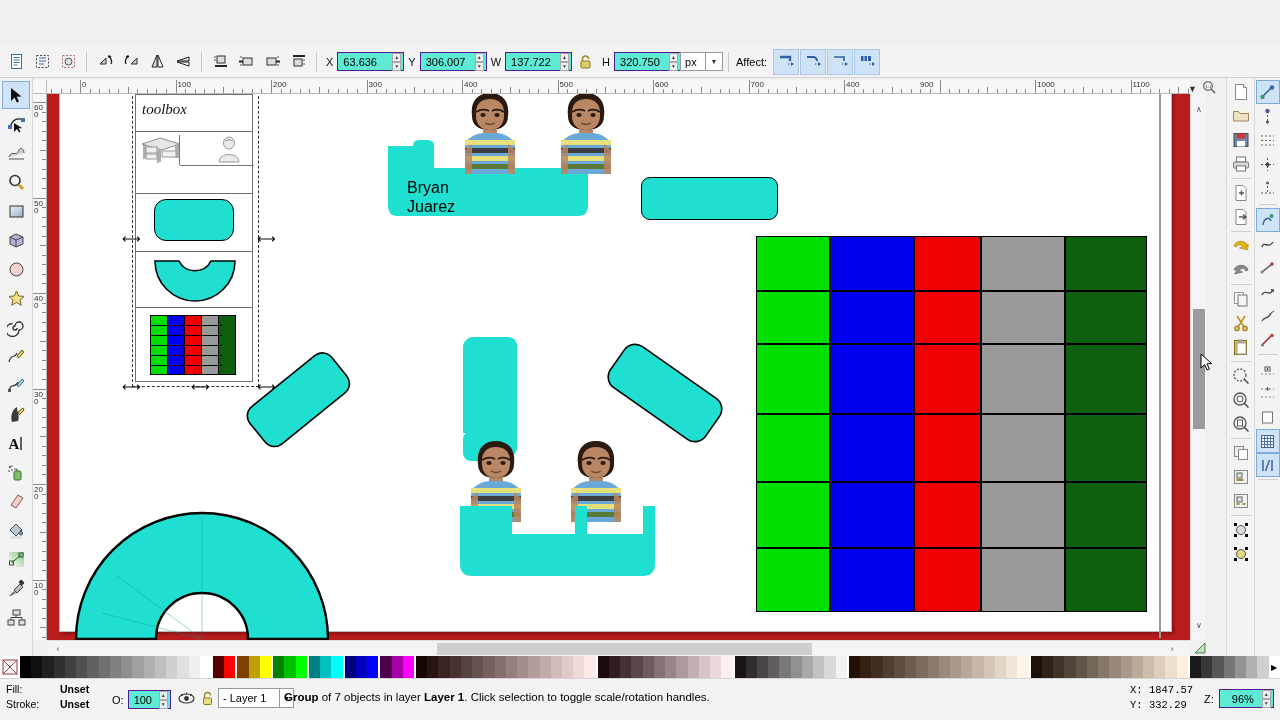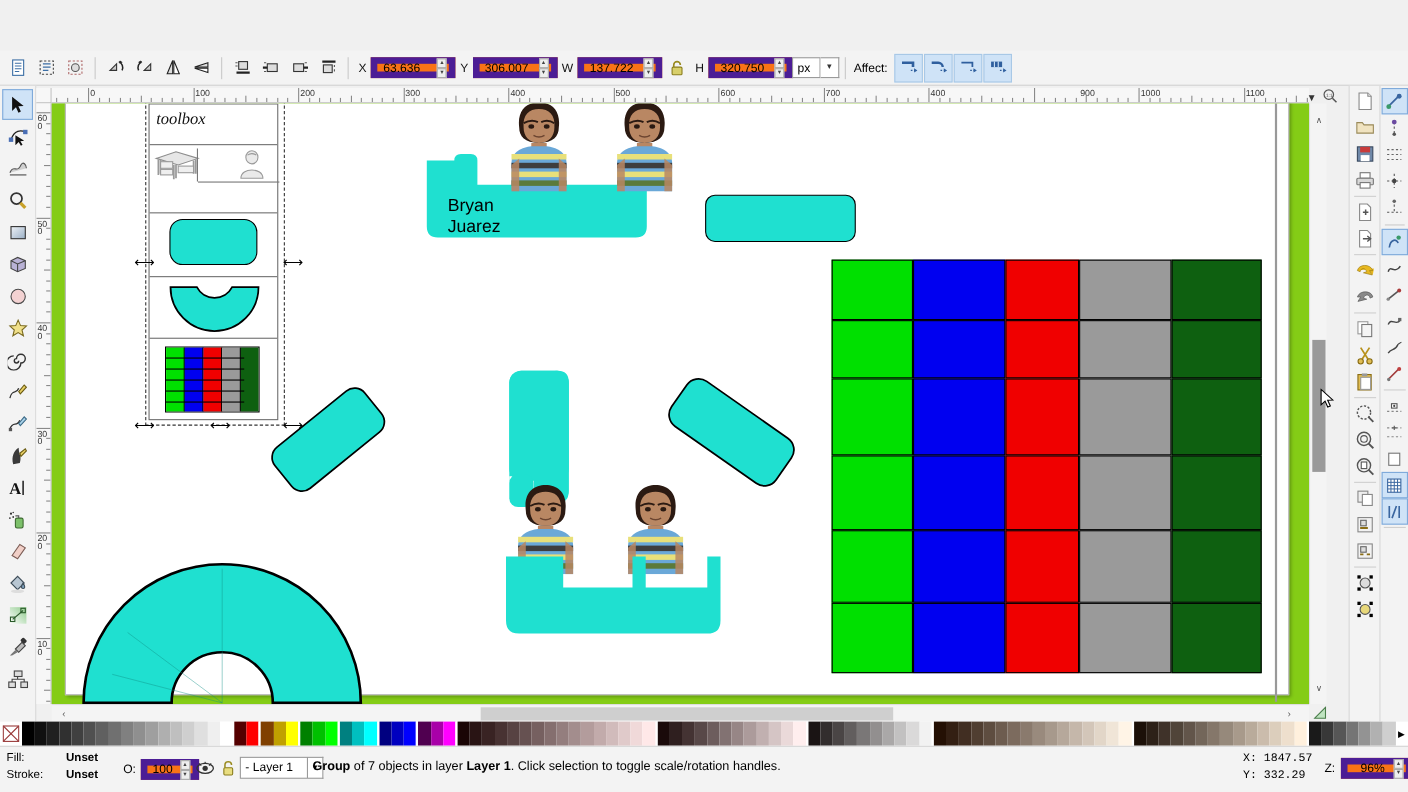--- a/index.html
+++ b/index.html
@@ -40,21 +40,21 @@
   
   .cmdbar{
     position:absolute; left:0; top:46px; width:1280px; height:32px;
     background:#f3f3f3; border-bottom:1px solid #d2d2d2;
     display:flex; align-items:center; gap:0px; padding-left:3px;
   }
   .cbtn{ width:26px; height:26px; display:flex; align-items:center; justify-content:center; }
   .vsep{ width:1px; height:20px; background:#c9c9c9; margin:0 5px; }
   .fld-label{ font-size:11px; margin:0 4px 0 4px; color:#111;}
   .numfield{
-    height:19px; border:6px solid #4c1d95; background:#f97316;
+    height:19px; border:1px solid #4c1d95; background:#5eead4;
     display:flex; align-items:center; padding:0 2px 0 5px; font-size:11px;
   }
   .numfield .val{ width:48px; }
   .spin{ display:flex; flex-direction:column; width:9px; height:17px; margin-left:1px;}
   .spin i{ flex:1; border:1px solid #aaa; background:#eee; font-style:normal;
            font-size:5px; line-height:7px; text-align:center; color:#444;}
   .lockbtn{ width:20px; height:22px; display:flex; align-items:center; justify-content:center; margin:0 3px;}
   .unitsel{
     height:19px; border:1px solid #9a9a9a; background:#fff; display:flex;
     align-items:center; font-size:11px; padding-left:4px; width:26px; margin-left:-1px;
@@ -87,21 +87,21 @@
             border-right:1px solid #b9b9b9; border-bottom:1px solid #b9b9b9;}
   .tick{ position:absolute; bottom:0; width:1px; background:#8a8a8a; }
   .tickv{ position:absolute; right:0; height:1px; background:#8a8a8a; }
   .rlabel{ position:absolute; top:0px; font-size:8px; color:#333; padding-left:2px; line-height:9px;}
   .rlabelv{ position:absolute; left:1px; font-size:8px; color:#333; line-height:7px; width:9px;
             word-break:break-all; text-align:left;}
 
   
   .canvas-wrap{
     position:absolute; left:47px; top:94px; width:1143px; height:546px;
-    background:#84cc16; overflow:hidden;
+    background:#b91c1c; overflow:hidden;
   }
   .page{
     position:absolute; left:12px; top:-10px; width:1113px; height:548px;
     background:#fff; box-shadow:2px 2px 3px rgba(0,0,0,.28);
     border:1px solid #b9b9b9;
   }
   .page-edge-r{ position:absolute; left:1112px; top:-12px; width:2px; height:556px; background:#999;}
 
   
   .seldash{
@@ -581,21 +581,21 @@
       <div class="tick" style="left: 806.55px; height: 4px;"></div>
       <div class="tick" style="left: 816.1px; height: 4px;"></div>
       <div class="tick" style="left: 825.65px; height: 4px;"></div>
       <div class="tick" style="left: 835.2px; height: 4px;"></div>
       <div class="tick" style="left: 844.75px; height: 6px;"></div>
       <div class="tick" style="left: 854.3px; height: 4px;"></div>
       <div class="tick" style="left: 863.85px; height: 4px;"></div>
       <div class="tick" style="left: 873.4px; height: 4px;"></div>
       <div class="tick" style="left: 882.95px; height: 4px;"></div>
       <div class="tick" style="left: 892.5px; height: 13px;"></div>
-      <div class="rlabel" style="left: 933px;">900</div>
+      <div class="rlabel" style="left: 871px;">900</div>
       <div class="tick" style="left: 902.05px; height: 4px;"></div>
       <div class="tick" style="left: 911.6px; height: 4px;"></div>
       <div class="tick" style="left: 921.15px; height: 4px;"></div>
       <div class="tick" style="left: 930.7px; height: 4px;"></div>
       <div class="tick" style="left: 940.25px; height: 6px;"></div>
       <div class="tick" style="left: 949.8px; height: 4px;"></div>
       <div class="tick" style="left: 959.35px; height: 4px;"></div>
       <div class="tick" style="left: 968.9px; height: 4px;"></div>
       <div class="tick" style="left: 978.45px; height: 4px;"></div>
       <div class="tick" style="left: 988px; height: 13px;"></div>

